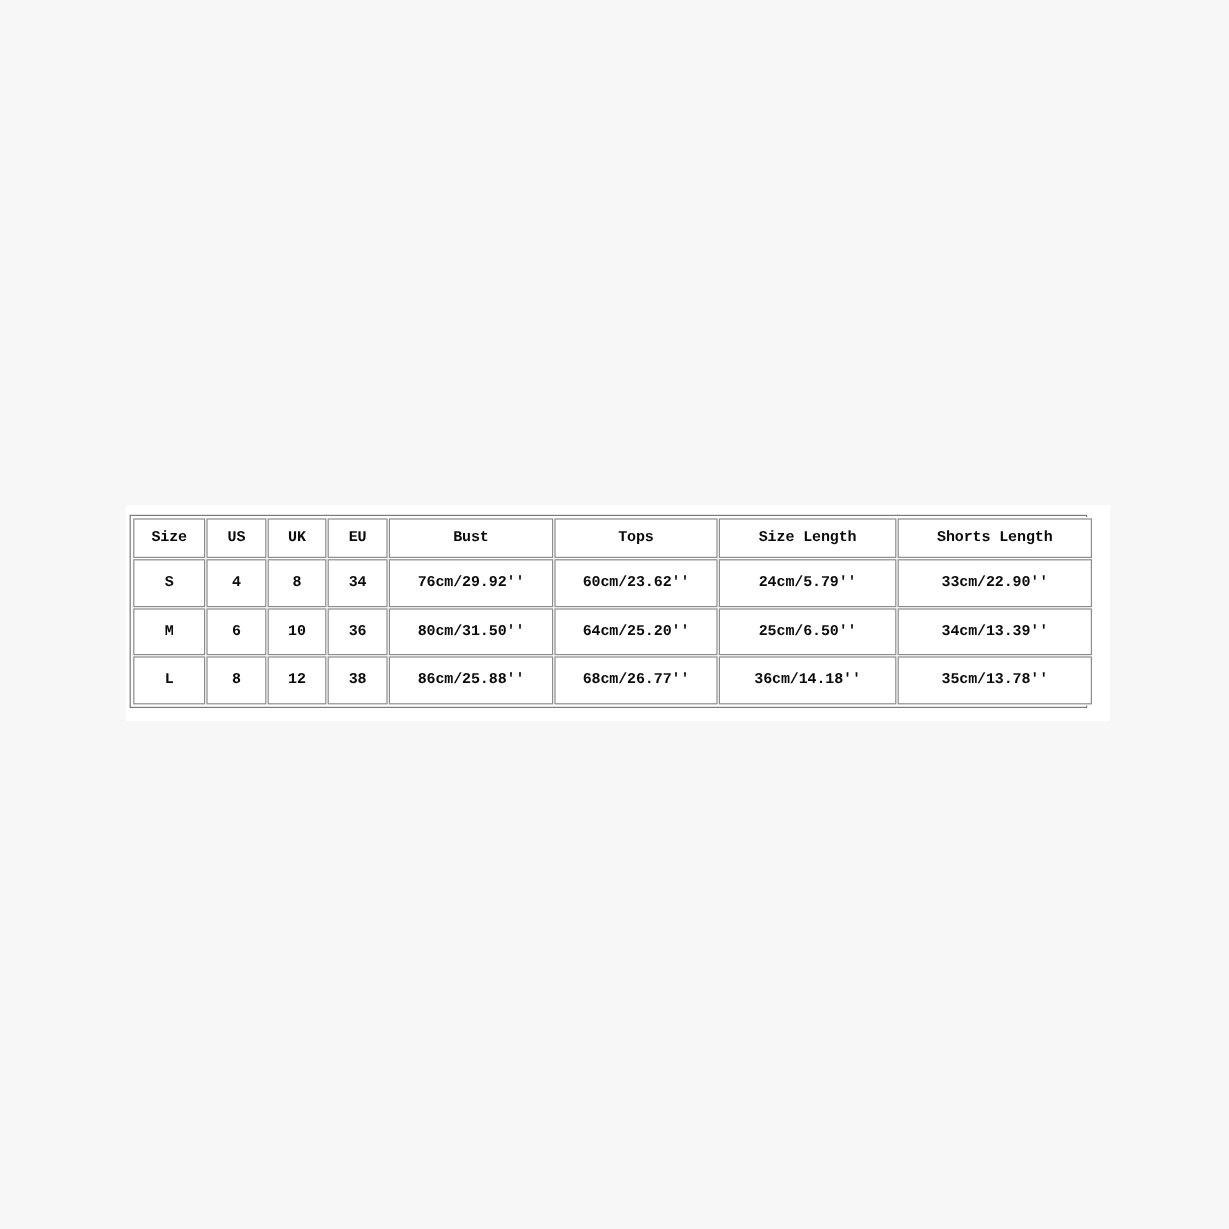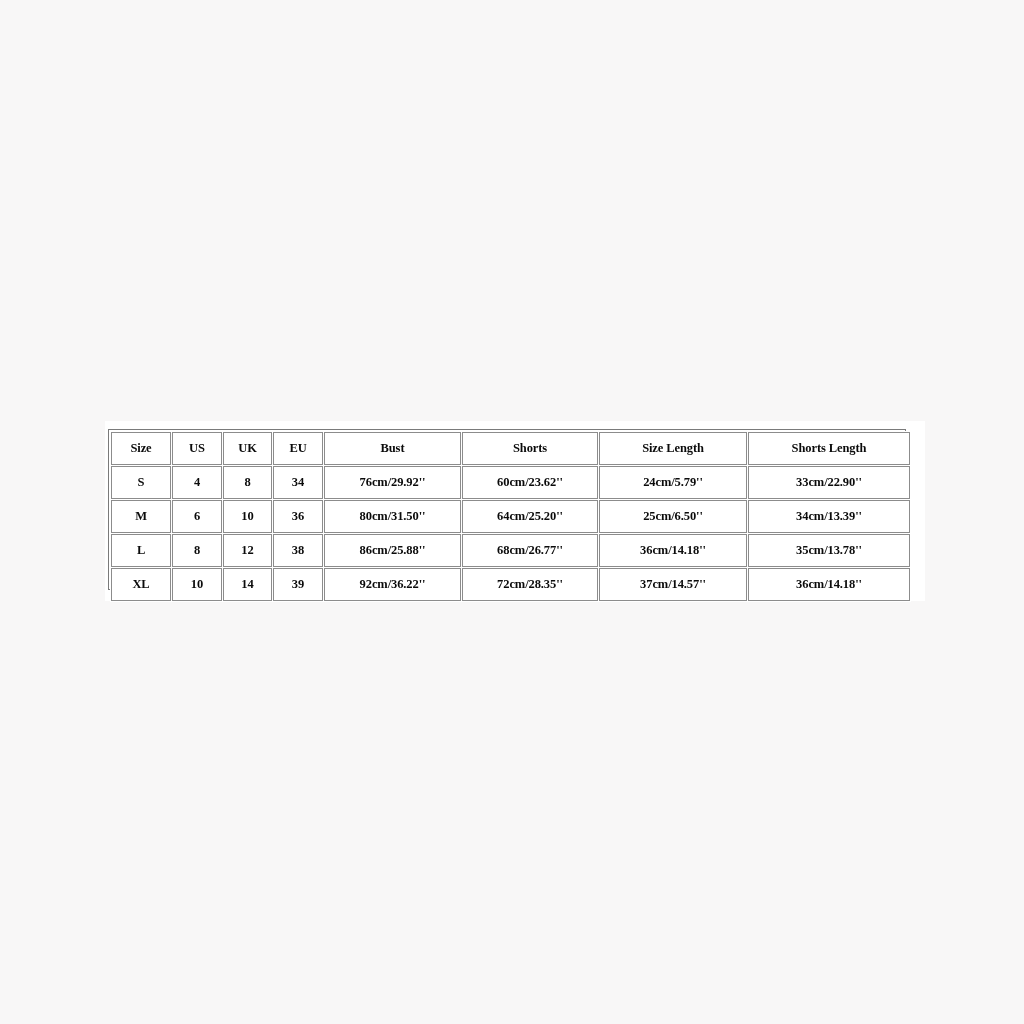--- a/index.html
+++ b/index.html
@@ -45,21 +45,21 @@
     border-spacing: 1px;
     table-layout: fixed;
     background: #ffffff;
   }
 
   table#size-chart-table th,
   table#size-chart-table td {
     border: 1px solid #8c8c8c;
     background: #ffffff;
     color: #0b0b0b;
-    font-family: Liberation Serif, serif;
+    font-family: Liberation Mono, monospace;
     font-weight: bold;
     font-size: 12.5px;
     line-height: 1.1;
     text-align: center;
     vertical-align: middle;
     padding: 0;
     height: 31px;
     white-space: nowrap;
     letter-spacing: -0.1px;
   }
@@ -94,21 +94,21 @@
         <col class="c-tops">
         <col class="c-shorts">
       </colgroup>
       <thead>
         <tr>
           <th>Size</th>
           <th>US</th>
           <th>UK</th>
           <th>EU</th>
           <th>Bust</th>
-          <th>Shorts</th>
+          <th>Tops</th>
           <th>Size Length</th>
           <th>Shorts Length</th>
         </tr>
       </thead>
       <tbody>
         <tr>
           <td>S</td>
           <td>4</td>
           <td>8</td>
           <td>34</td>
@@ -130,26 +130,16 @@
         <tr>
           <td>L</td>
           <td>8</td>
           <td>12</td>
           <td>38</td>
           <td>86cm/25.88''</td>
           <td>68cm/26.77''</td>
           <td>36cm/14.18''</td>
           <td>35cm/13.78''</td>
         </tr>
-        <tr>
-          <td>XL</td>
-          <td>10</td>
-          <td>14</td>
-          <td>39</td>
-          <td>92cm/36.22''</td>
-          <td>72cm/28.35''</td>
-          <td>37cm/14.57''</td>
-          <td>36cm/14.18''</td>
-        </tr>
       </tbody>
     </table>
   </div>
 </div>
 
 </body></html>

